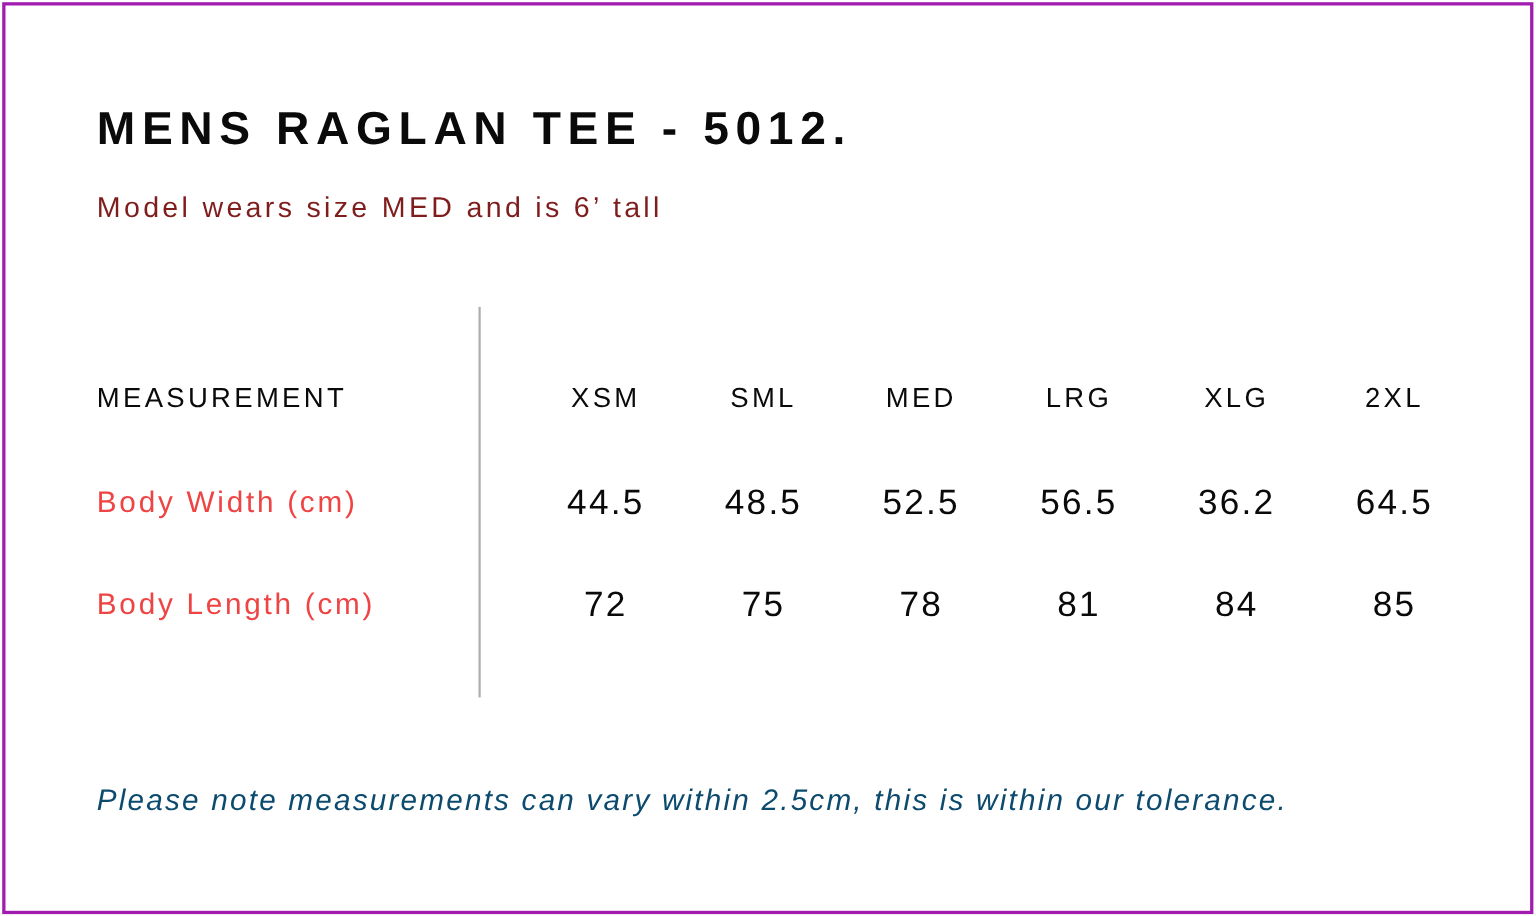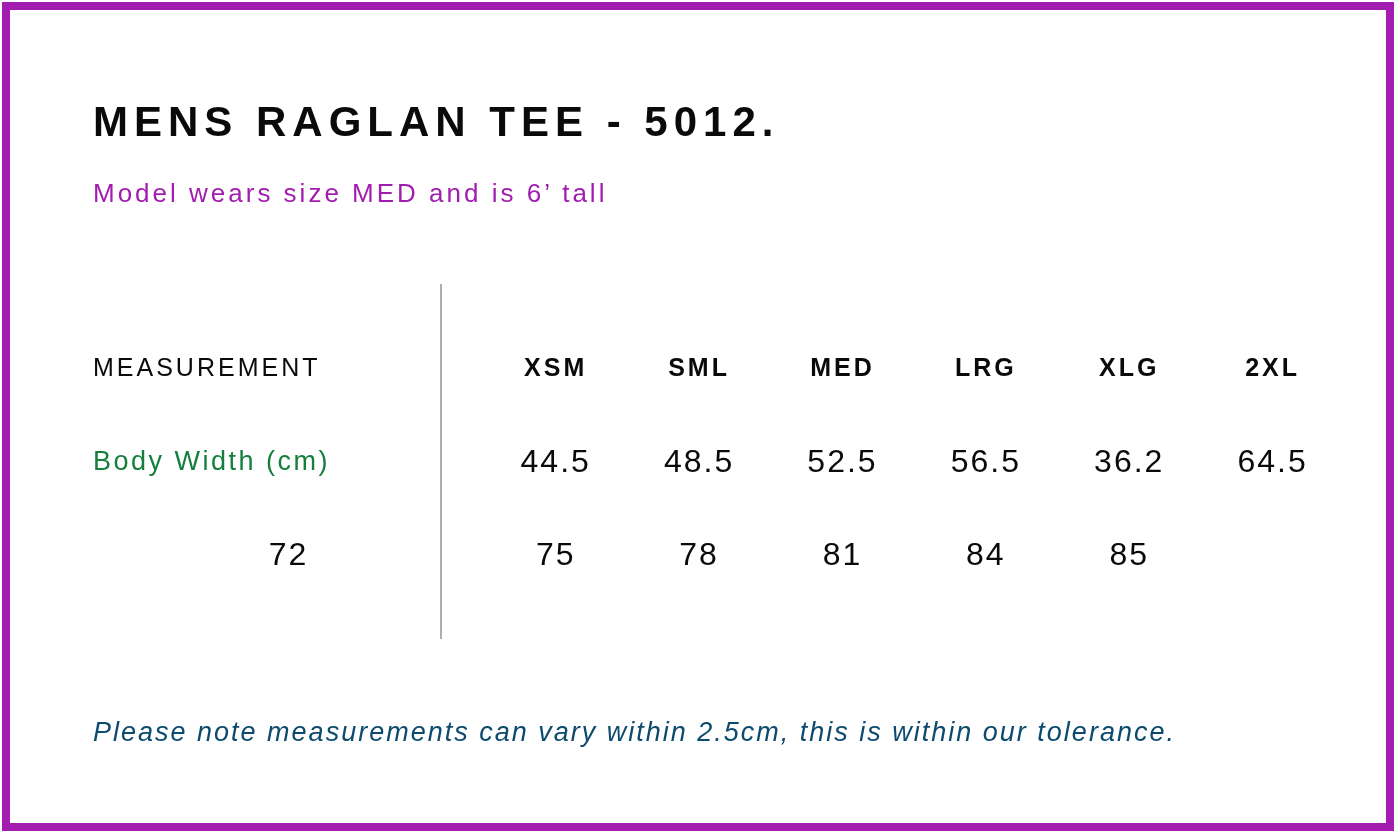--- a/index.html
+++ b/index.html
@@ -8,39 +8,39 @@
     padding: 0;
     width: 1396px;
     height: 833px;
     background: #ffffff;
     font-family: "Liberation Sans", sans-serif;
     overflow: hidden;
   }
   .frame {
     position: absolute;
     inset: 2px;
-    border: 8px solid #a21caf;
+    border: 3px solid #a21caf;
     background: #ffffff;
   }
   .content {
     padding: 0 40px 0 83px;
   }
   .title {
     margin: 88px 0 0 0;
     font-size: 42px;
     line-height: 48px;
     font-weight: 700;
     letter-spacing: 6px;
     color: #0a0a0a;
   }
   .subtitle {
     margin: 32px 0 16px 0;
     font-size: 26px;
     line-height: 30px;
-    color: #a21caf;
+    color: #7f1d1d;
     letter-spacing: 3px;
   }
   .size-table {
     position: relative;
     margin-top: 76px;
     height: 355px;
     padding-top: 37px;
   }
   .vline {
     position: absolute;
@@ -51,39 +51,39 @@
     background: #adadad;
   }
   .row {
     display: grid;
     grid-template-columns: 391px repeat(6, 143.4px);
     align-items: center;
     height: 93.5px;
   }
   .cell-label {
     font-size: 27px;
-    color: #15803d;
+    color: #ef4444;
     letter-spacing: 2.5px;
     text-align: left;
   }
   .row.header .cell-label {
     font-size: 25px;
     font-weight: 400;
     color: #0a0a0a;
     letter-spacing: 3px;
   }
   .cell-size {
     text-align: center;
     font-size: 32px;
     color: #0a0a0a;
     letter-spacing: 2px;
   }
   .row.header .cell-size {
     font-size: 25px;
-    font-weight: 700;
+    font-weight: 400;
     letter-spacing: 3px;
   }
   .footnote {
     margin: 78px 0 0 0;
     font-style: italic;
     font-size: 27px;
     line-height: 31px;
     color: #0c4a6e;
     letter-spacing: 2px;
   }
@@ -114,20 +114,21 @@
         <div class="cell-label">Body Width (cm)</div>
         <div class="cell-size">44.5</div>
         <div class="cell-size">48.5</div>
         <div class="cell-size">52.5</div>
         <div class="cell-size">56.5</div>
         <div class="cell-size">36.2</div>
         <div class="cell-size">64.5</div>
       </div>
 
       <div class="row">
+        <div class="cell-label">Body Length (cm)</div>
         <div class="cell-size">72</div>
         <div class="cell-size">75</div>
         <div class="cell-size">78</div>
         <div class="cell-size">81</div>
         <div class="cell-size">84</div>
         <div class="cell-size">85</div>
       </div>
     </div>
 
     <p class="footnote">Please note measurements can vary within 2.5cm, this is within our tolerance.</p>

